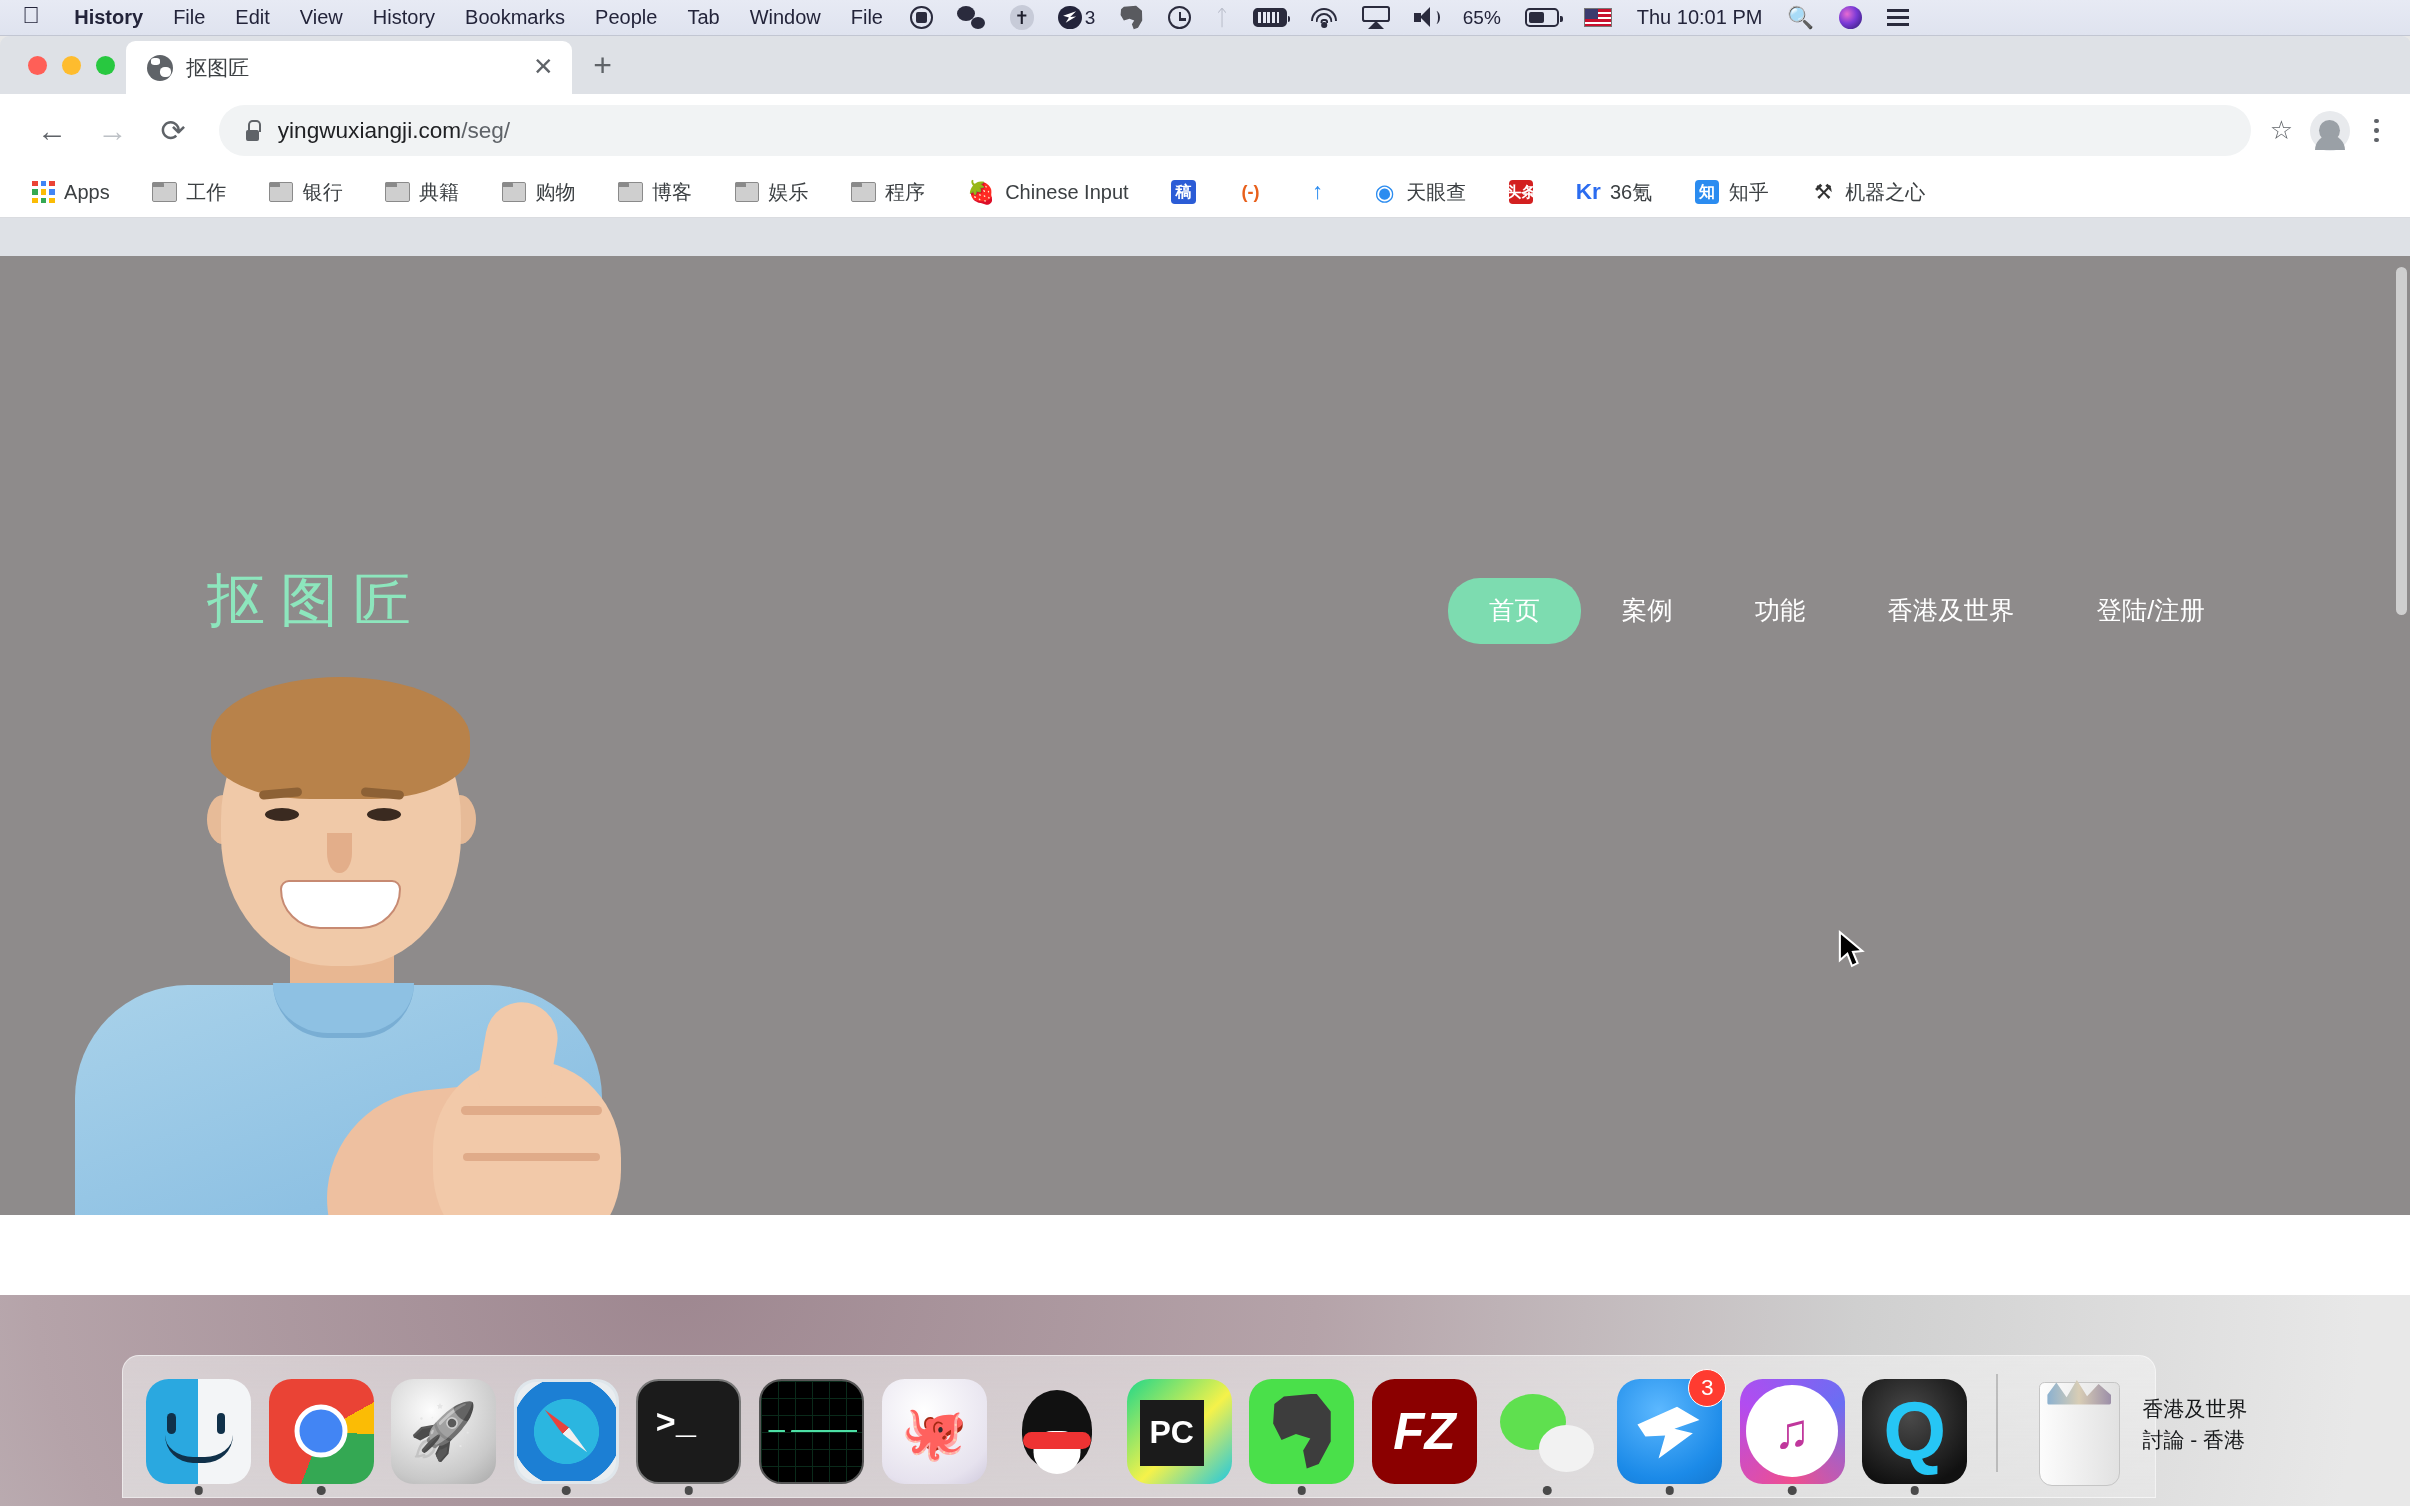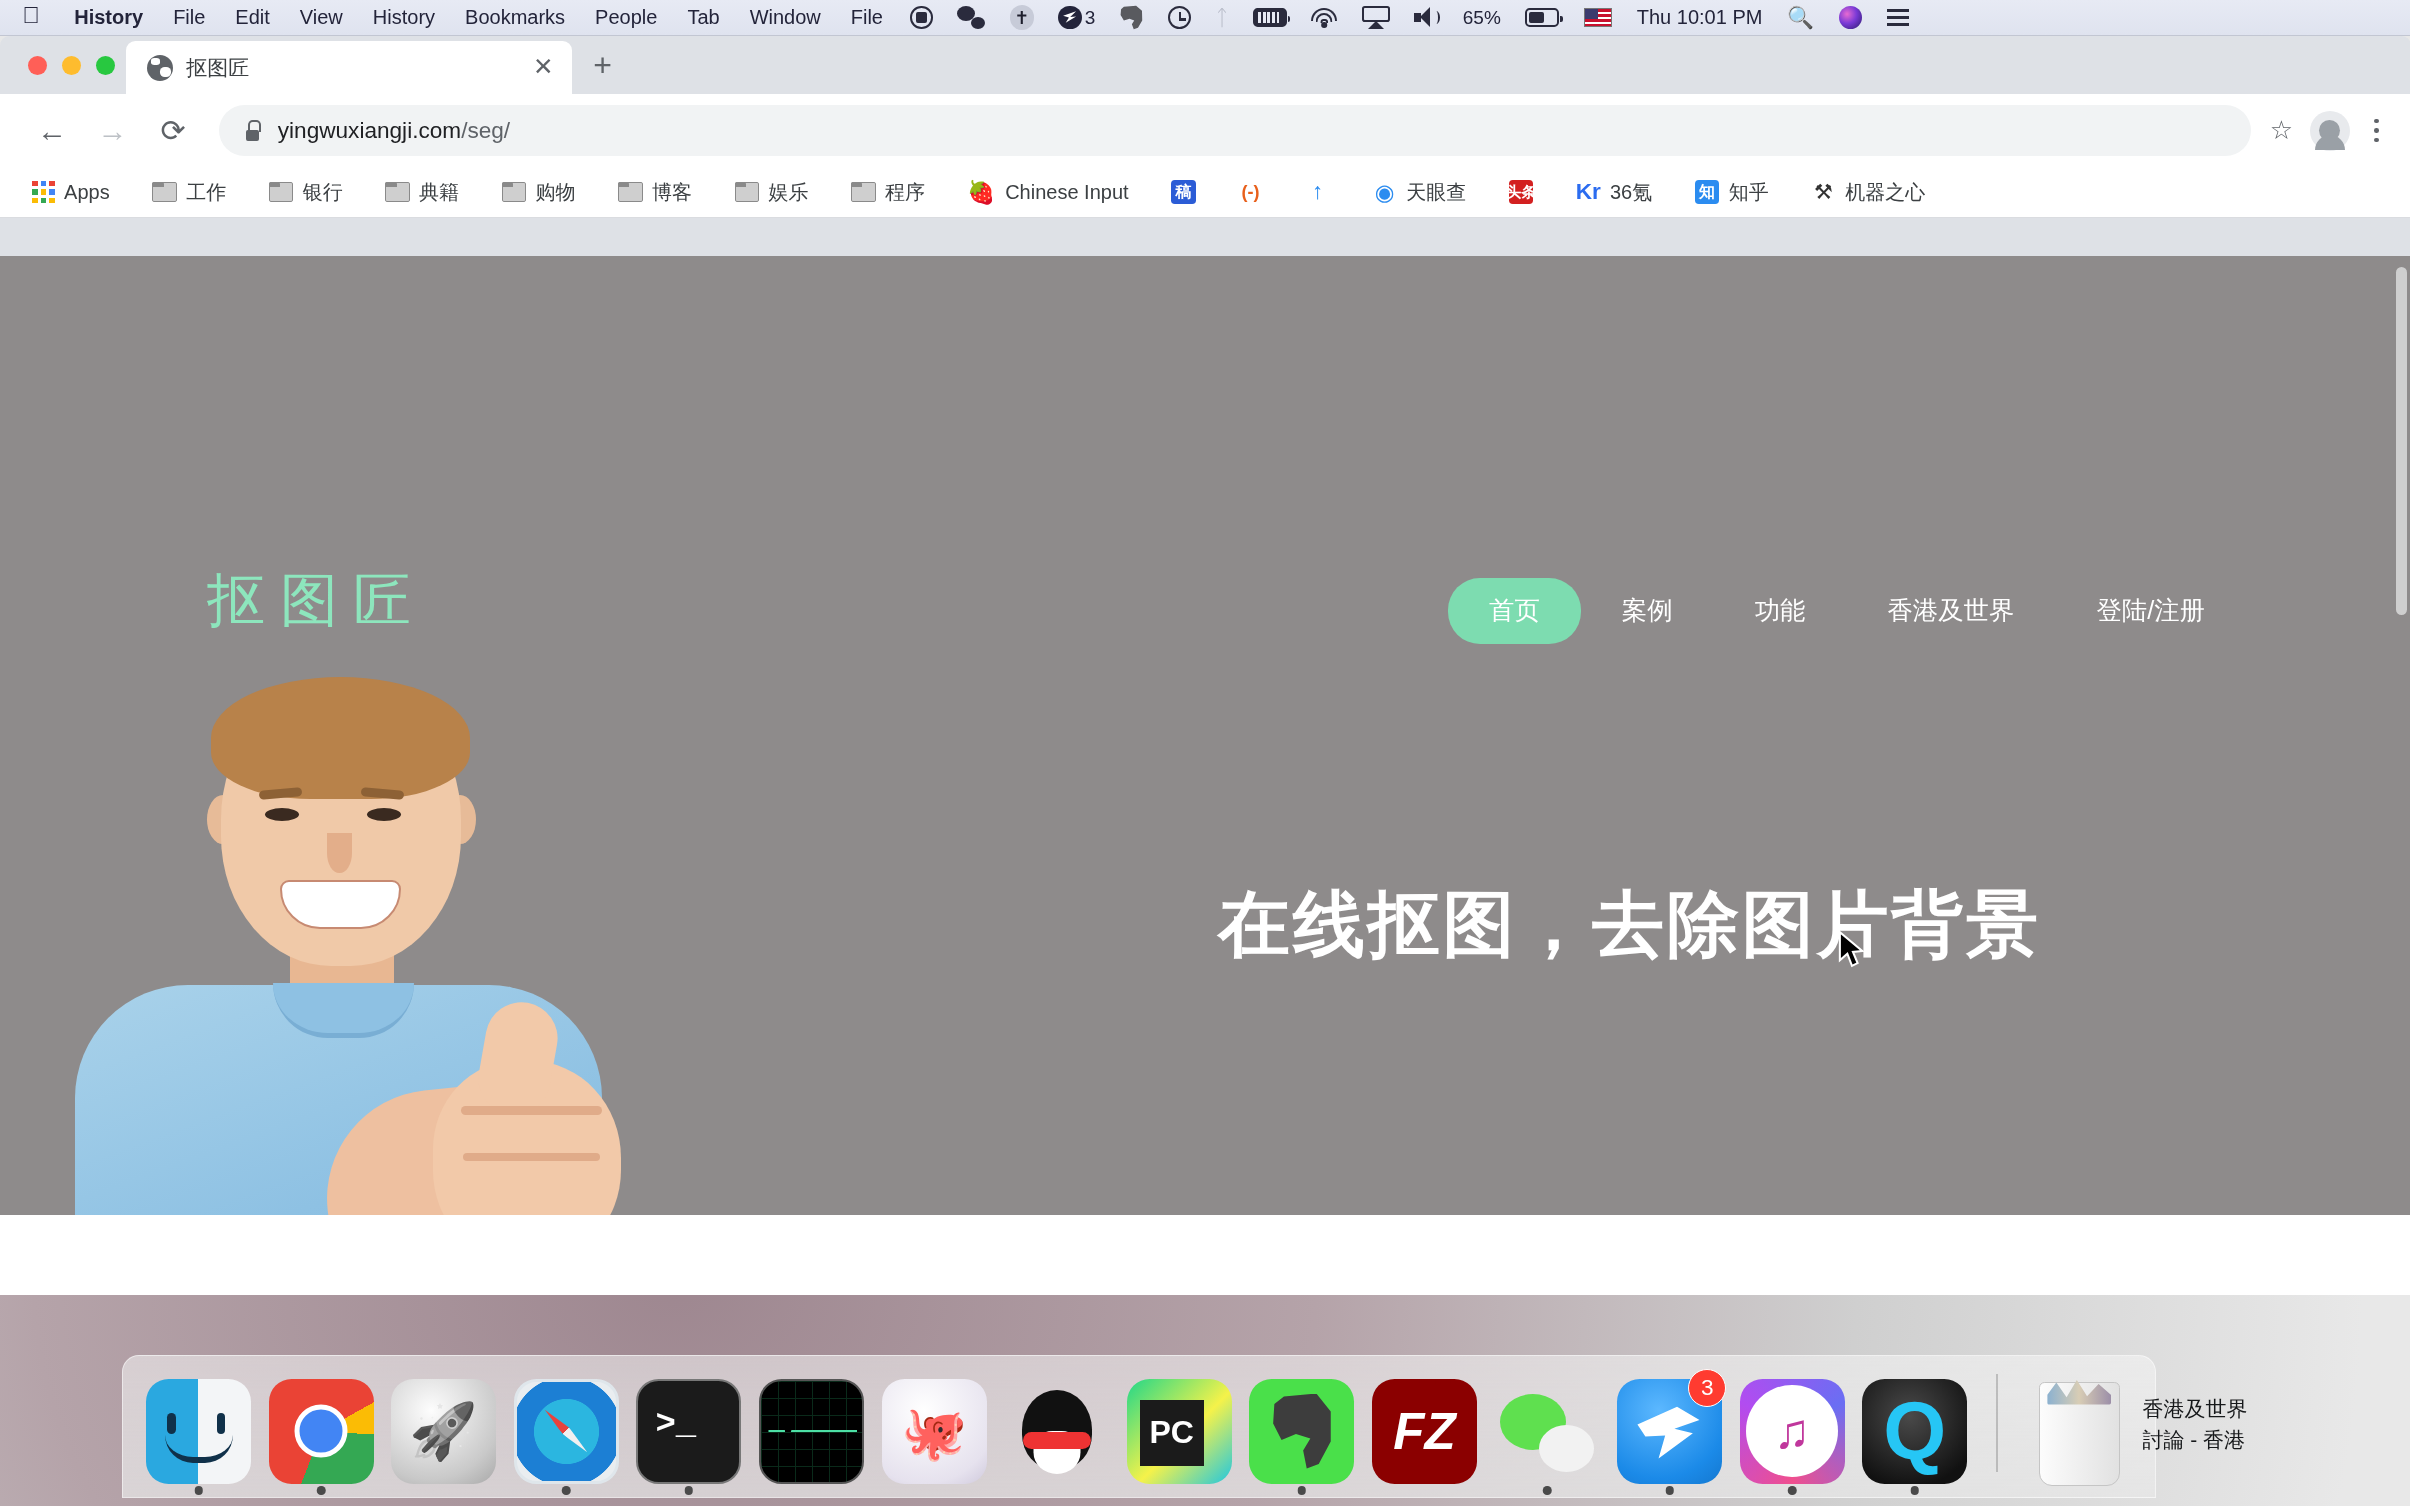--- a/index.html
+++ b/index.html
@@ -533,21 +533,20 @@
       <div class="site-logo">抠图匠</div>
 
       <nav class="nav">
         <a class="active" href="#">首页</a>
         <a href="#">案例</a>
         <a href="#">功能</a>
         <a href="#">香港及世界</a>
         <a href="#">登陆/注册</a>
       </nav>
 
-      <div class="hero-title">在线抠图，去除图片背景</div>
 
     </div>
   </div>
   <div class="page-bottom"></div>
   <div class="scrollbar"></div>
 
   <svg class="cursor" viewBox="0 0 30 42">
     <polygon points="2,2 2,32 10,25 15,38 21,35 16,23 26,22" fill="#000" stroke="#fff" stroke-width="2.2"></polygon>
   </svg>
 

